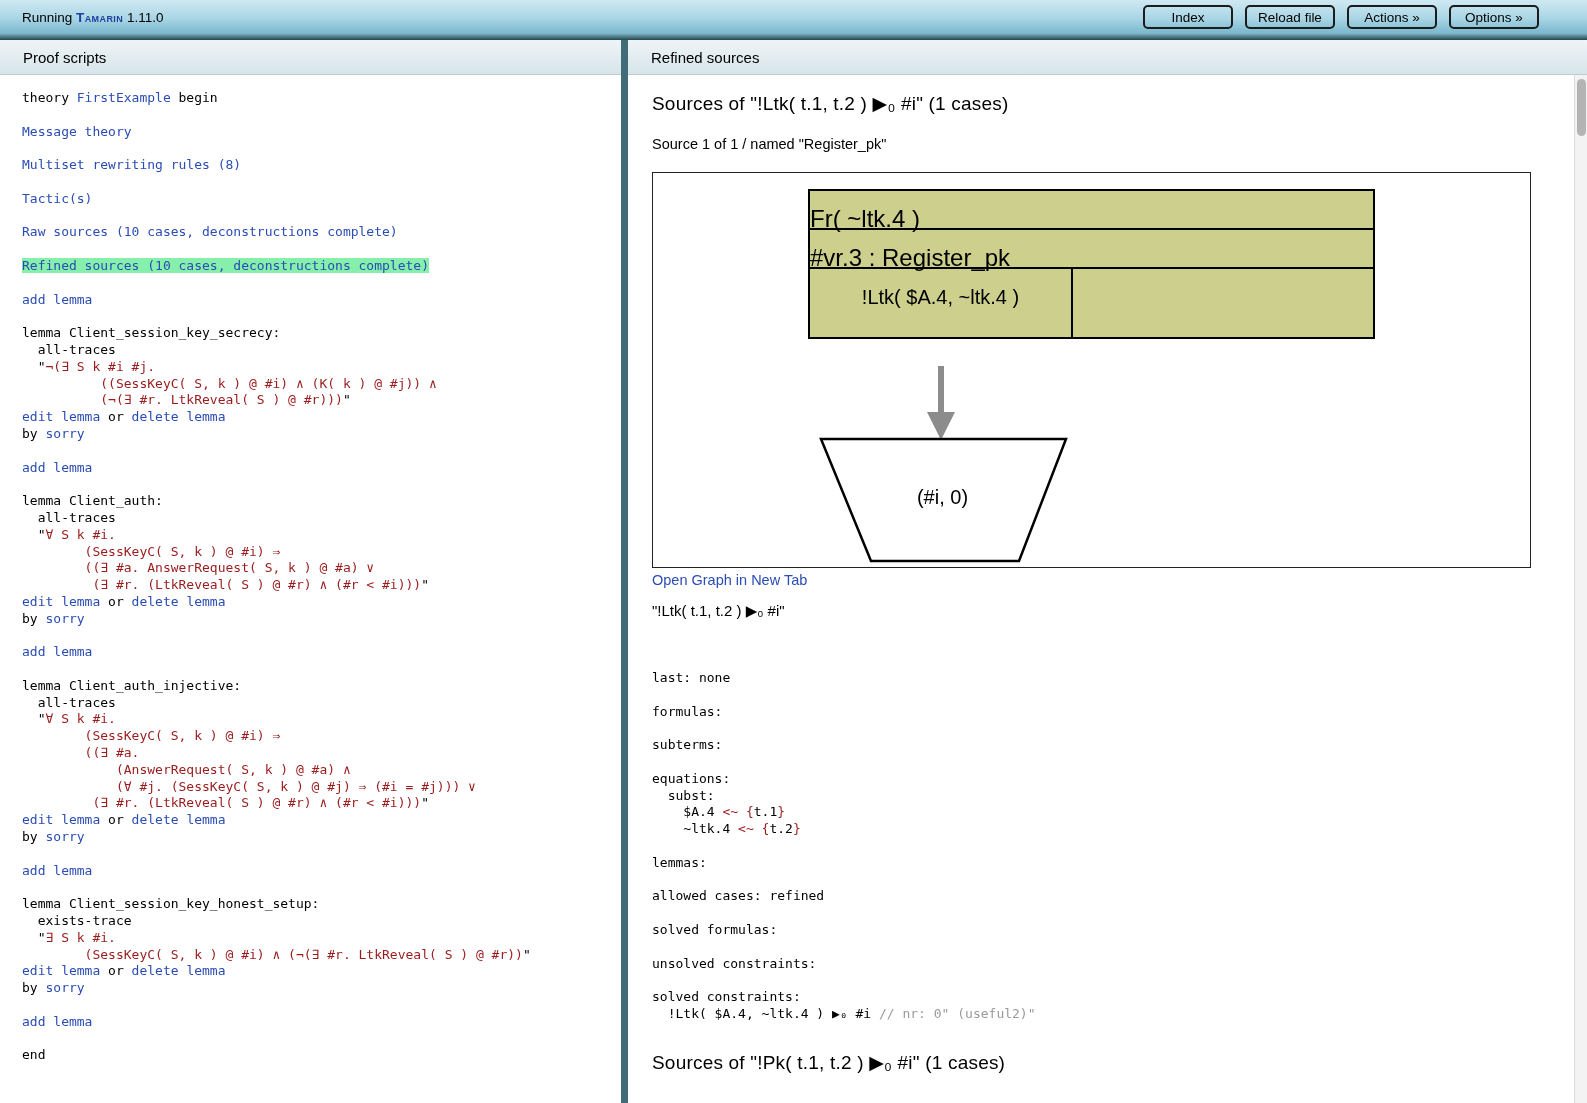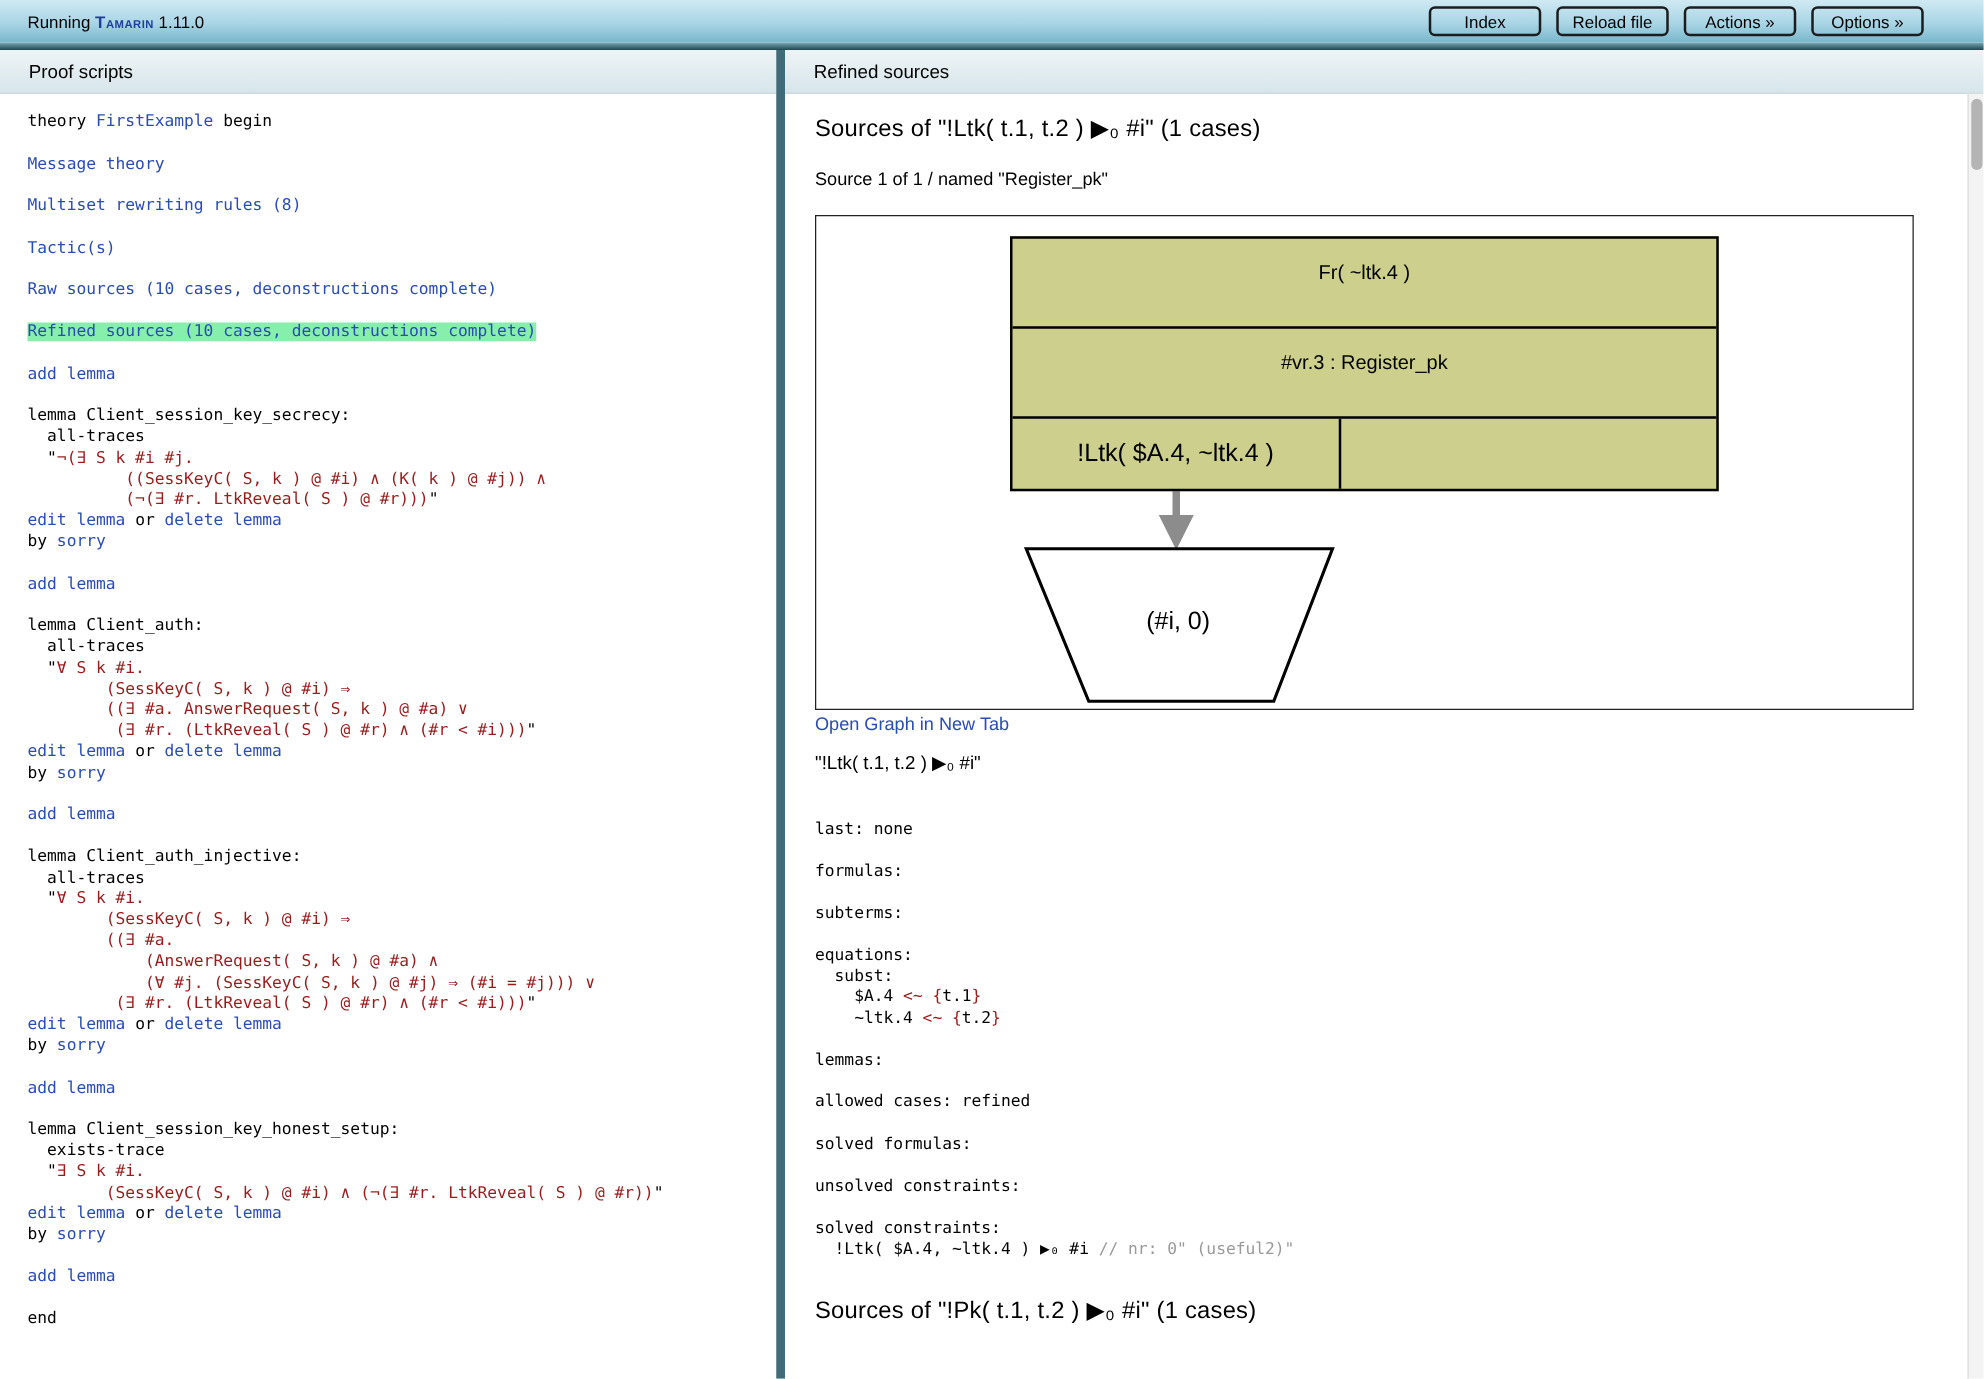--- a/index.html
+++ b/index.html
@@ -31,32 +31,32 @@
   .frm{color:#9a1b1b}
   .cmt{color:#9a9a9a}
   .left .code{padding:15px 0 0 22px}
   
   .rcontent{overflow:hidden;padding-left:24px}
   h2.src-h{font-size:19px;font-weight:400;line-height:24px;margin-top:17px;letter-spacing:.2px}
   h2.src-h2{margin-top:28px}
   .src-meta{font-size:14.5px;line-height:18px;margin-top:19px}
   .graph-box{width:879px;height:396px;border:1px solid #222;margin-top:19px;position:relative;background:#fff}
   .rule-node{position:absolute;left:155px;top:16px;width:567px;border:2.5px solid #000;background:#cdcf8c}
-  .rn-row{height:72px;line-height:56px;text-align:center;font-size:16px;white-space:pre}
+  .rn-row{height:39px;line-height:56px;text-align:left;font-size:24px;white-space:pre}
   .rn-sep{border-bottom:2.5px solid #000}
   .rn-concl{display:flex}
-  .rn-cell{height:56px;line-height:56px;text-align:center;font-size:20px;white-space:pre}
+  .rn-cell{height:68px;line-height:56px;text-align:center;font-size:20px;white-space:pre}
   .rn-cell.c1{width:263px;border-right:2.5px solid #000}
   .rn-cell.c2{flex:1}
   .graph-svg{position:absolute;left:0;top:0}
   .sink-label{position:absolute;left:166px;top:313px;width:247px;text-align:center;font-size:20px}
   .open-graph{display:inline-block;margin-top:3px;font-size:14.5px;line-height:19px;
     color:#2a4cb5;text-decoration:none;cursor:pointer}
   .term{font-size:15px;line-height:18px;margin-top:12px}
-  .sys{margin-top:36px}
+  .sys{margin-top:50px}
   
   .scrollbar{position:absolute;right:0;top:35px;bottom:0;width:13px;background:#f3f3f3;
     border-left:1px solid #dcdcdc}
   .scroll-thumb{position:absolute;top:4px;left:2px;width:9px;height:57px;background:#b4b4b4;border-radius:5px}
 </style>
 </head>
 <body>
 
 <div class="topbar">
   <div class="running"><span>Running</span>

